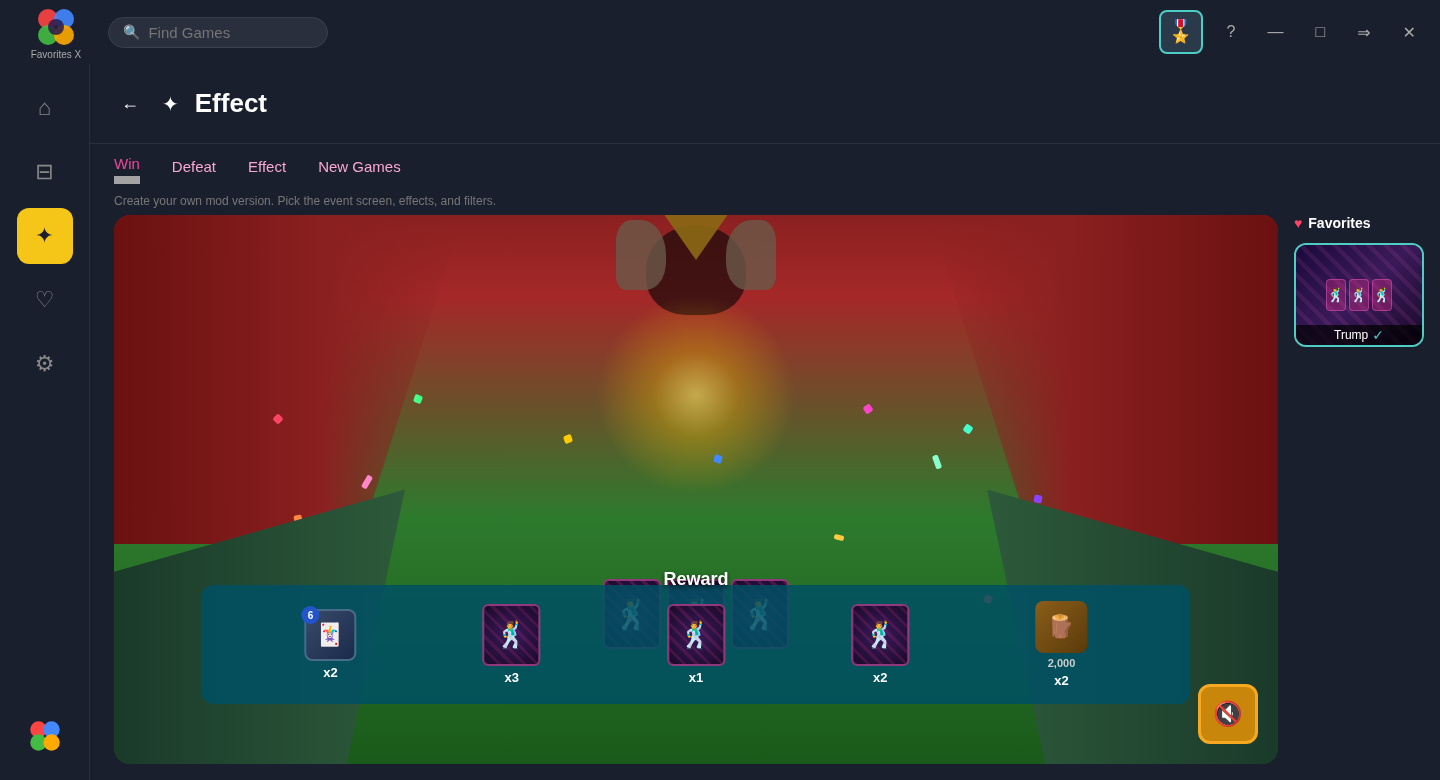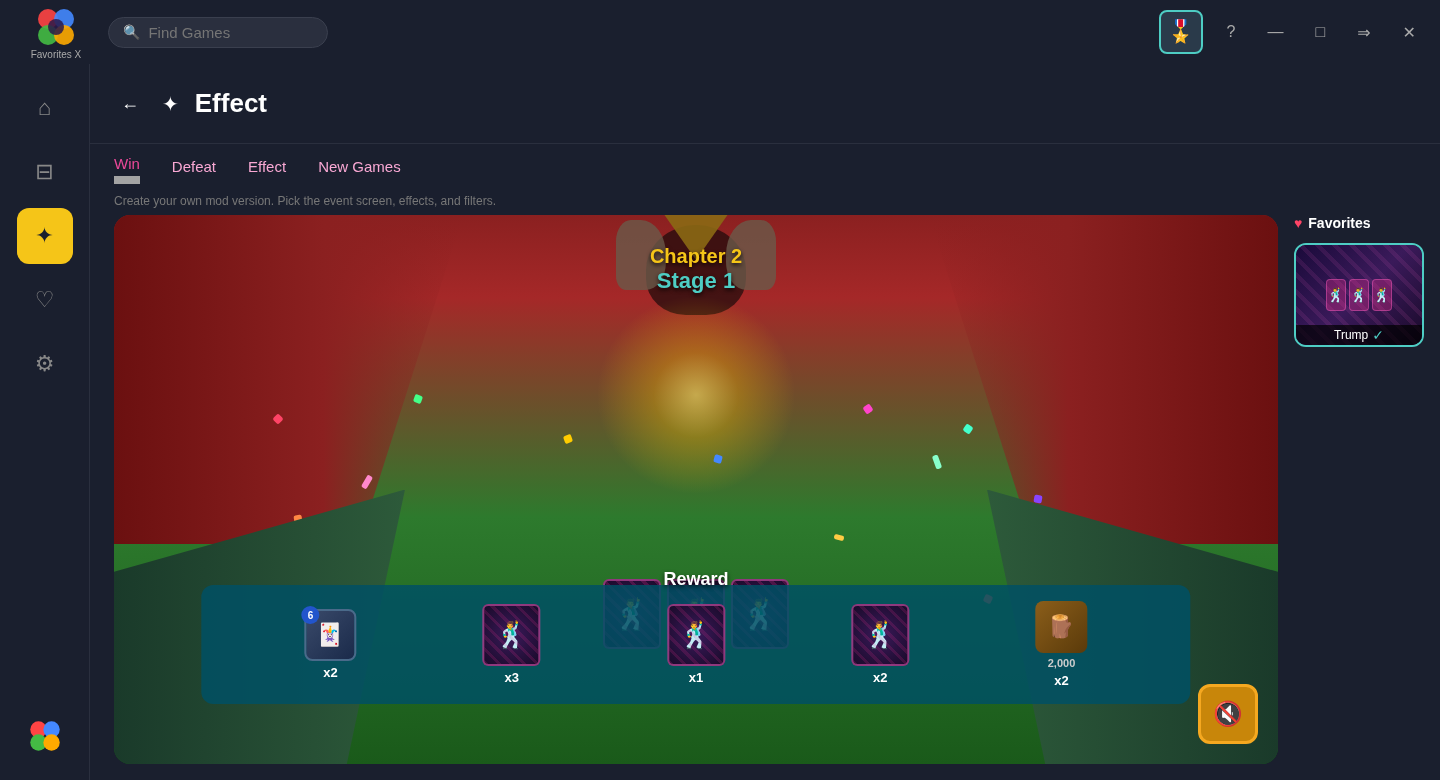--- a/index.html
+++ b/index.html
@@ -593,24 +593,20 @@
 
       <div style="position:absolute;top:10px;left:50%;transform:translateX(-50%);width:100px;height:90px;background:#1a0a0a;border-radius:50% 50% 40% 40%;opacity:0.7;"></div>
 
       <div style="position:absolute;top:5px;left:calc(50% - 80px);width:50px;height:70px;background:#6a5a4a;border-radius:30% 50% 40% 20%;opacity:0.8;"></div>
       <div style="position:absolute;top:5px;left:calc(50% + 30px);width:50px;height:70px;background:#6a5a4a;border-radius:50% 30% 20% 40%;opacity:0.8;"></div>
 
       <div style="position:absolute;top:-5px;left:50%;transform:translateX(-50%);width:0;height:0;border-left:35px solid transparent;border-right:35px solid transparent;border-top:50px solid #8b6914;opacity:0.9;"></div>
 
       <div class="light-burst"></div>
 
-      <div class="chapter-text">
-        <div class="chapter-label">Chapter 2</div>
-        <div class="stage-label">Stage 1</div>
-      </div>
 
 
       <div class="confetti conf1"></div>
       <div class="confetti conf2"></div>
       <div class="confetti conf3"></div>
       <div class="confetti conf4"></div>
       <div class="confetti conf5"></div>
       <div class="confetti conf6"></div>
       <div class="confetti conf7"></div>
       <div class="confetti conf8"></div>

